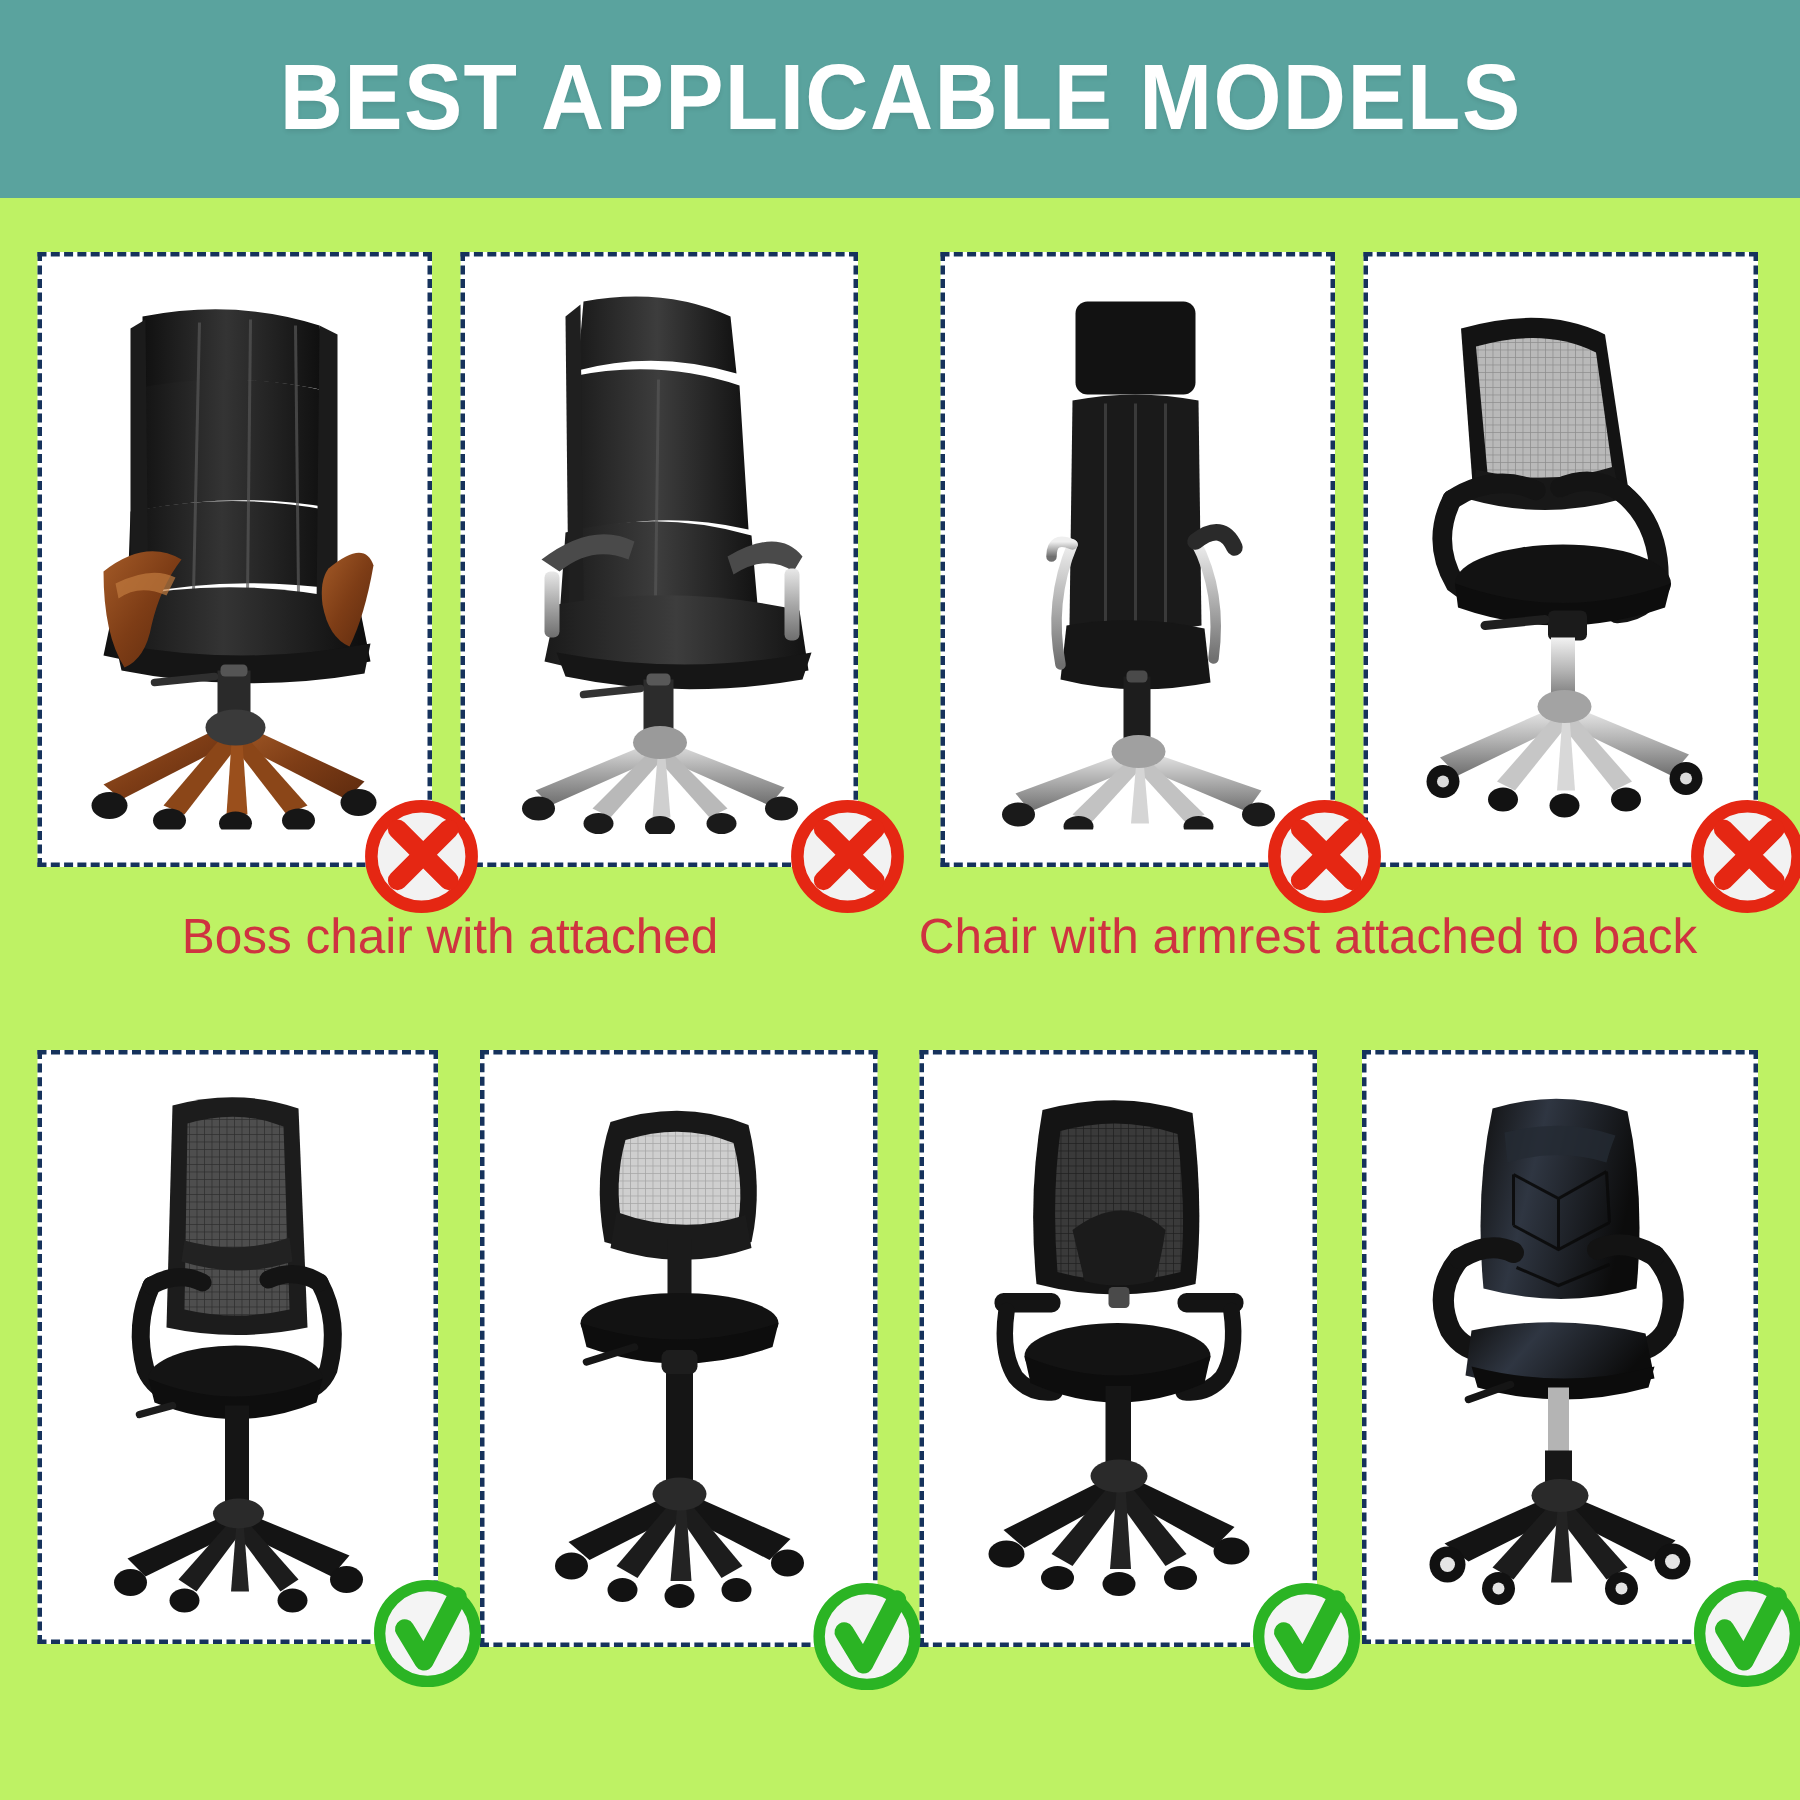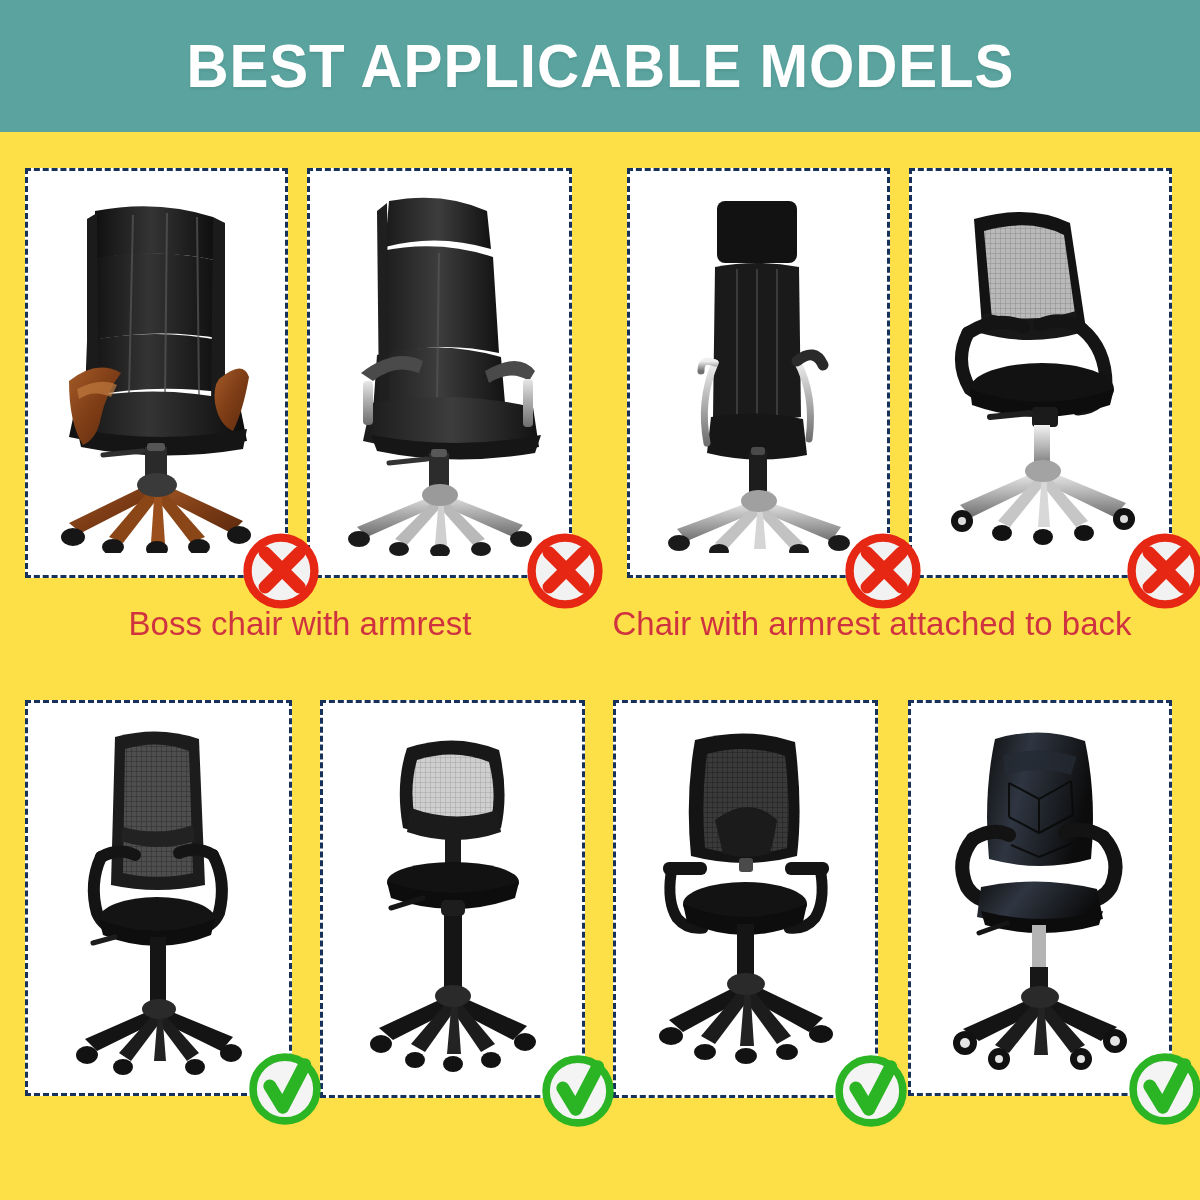--- a/index.html
+++ b/index.html
@@ -11,21 +11,21 @@
     width: 1200px;
     height: 1200px;
     background: #ffffff;
     font-family: "Liberation Sans", sans-serif;
     overflow: hidden;
   }
   #page {
     position: relative;
     width: 1200px;
     height: 1200px;
-    background: #fde047;
+    background: #bef264;
   }
 
   
   #header-banner {
     position: absolute;
     left: 0; top: 0;
     width: 1200px;
     height: 132px;
     background: #5aa39e;
     display: flex;
@@ -335,21 +335,21 @@
           <svg viewBox="0 0 100 100">
             <circle cx="50" cy="50" r="44" fill="#f2f2f2"></circle>
             <circle cx="50" cy="50" r="44" fill="none" stroke="#e52713" stroke-width="11"></circle>
             <path d="M29 26 L74 71 M74 26 L29 71" stroke="#e52713" stroke-width="17" stroke-linecap="round"></path>
           </svg>
         </div>
       </div>
     </div>
   </div>
 
-  <div class="caption" id="caption-left" style="color: rgb(207, 51, 64);">Boss chair with armrest</div>
+  <div class="caption" id="caption-left" style="color: rgb(207, 51, 64);">Boss chair with attached</div>
   <div class="caption" id="caption-right" style="color: rgb(207, 51, 64);">Chair with armrest attached to back</div>
 
   <div class="row" id="row-bottom">
 
     <div class="panel" style="left: 25px; top: 0px; width: 267px; height: 396px; border-color: rgb(22, 50, 92);">
       <div class="panel-inner">
         <div class="chair-stage">
           <svg class="chair-svg" width="215" height="355" viewBox="0 0 215 355">
             <defs>
               <pattern id="mesh5" width="5" height="5" patternUnits="userSpaceOnUse">

